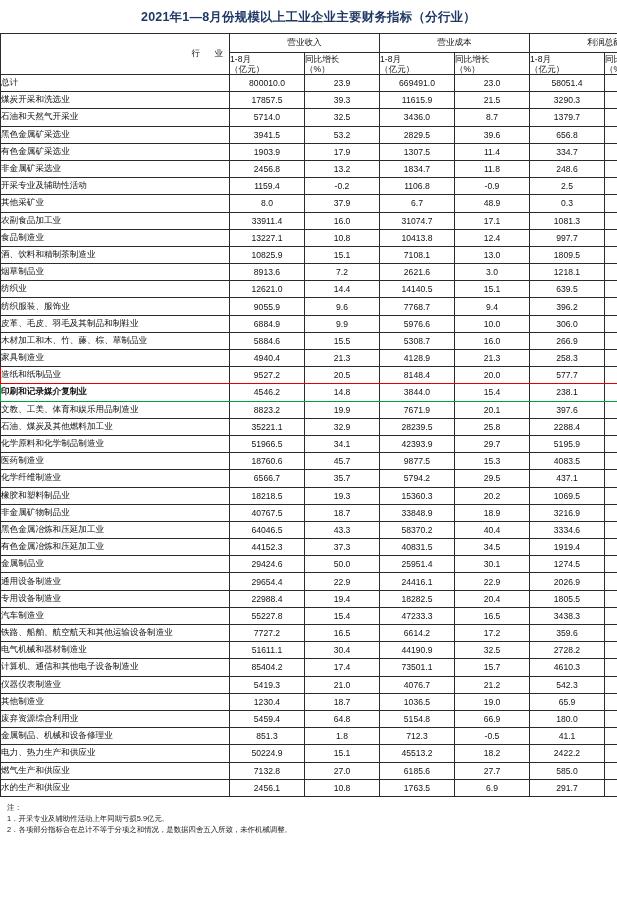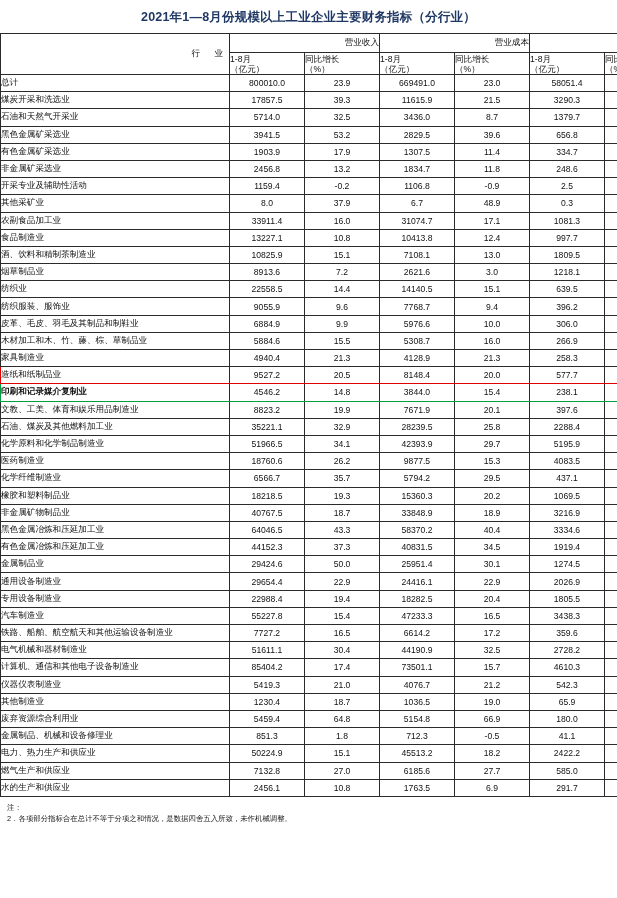--- a/index.html
+++ b/index.html
@@ -32,21 +32,21 @@
     table-layout: fixed;
   }
   table.main td, table.main th {
     border: 1px solid #2b2b2b;
     font-size: 8.6px;
     padding: 0;
     font-weight: normal;
     color: #111;
   }
   .hdr-group {
-    text-align: right;
+    text-align: center;
     height: 19px;
     font-size: 9px;
   }
   .hdr-sub {
     height: 22px;
     line-height: 10px;
     font-size: 7.6px;
   }
   .hdr-ind {
     text-align: right;
@@ -237,21 +237,21 @@
           <td class="ind">烟草制品业</td>
           <td class="num">8913.6</td>
           <td class="num">7.2</td>
           <td class="num">2621.6</td>
           <td class="num">3.0</td>
           <td class="num">1218.1</td>
           <td class="num">8.2</td>
         </tr>
         <tr>
           <td class="ind">纺织业</td>
-          <td class="num">22558.5</td>
+          <td class="num">12621.0</td>
           <td class="num">14.4</td>
           <td class="num">14140.5</td>
           <td class="num">15.1</td>
           <td class="num">639.5</td>
           <td class="num">2.3</td>
         </tr>
         <tr>
           <td class="ind">纺织服装、服饰业</td>
           <td class="num">9055.9</td>
           <td class="num">9.6</td>
@@ -328,21 +328,21 @@
           <td class="num">51966.5</td>
           <td class="num">34.1</td>
           <td class="num">42393.9</td>
           <td class="num">29.7</td>
           <td class="num">5195.9</td>
           <td class="num">144.7</td>
         </tr>
         <tr>
           <td class="ind">医药制造业</td>
           <td class="num">18760.6</td>
-          <td class="num">26.2</td>
+          <td class="num">45.7</td>
           <td class="num">9877.5</td>
           <td class="num">15.3</td>
           <td class="num">4083.5</td>
           <td class="num">89.1</td>
         </tr>
         <tr>
           <td class="ind">化学纤维制造业</td>
           <td class="num">6566.7</td>
           <td class="num">35.7</td>
           <td class="num">5794.2</td>
@@ -510,16 +510,17 @@
           <td class="num">1763.5</td>
           <td class="num">6.9</td>
           <td class="num">291.7</td>
           <td class="num">19.2</td>
         </tr>
       </tbody>
   </table>
 
   <div class="notes">
     <div>注：</div>
+    <div>1．开采专业及辅助性活动上年同期亏损5.9亿元。</div>
     <div>2．各项部分指标合在总计不等于分项之和情况，是数据四舍五入所致，未作机械调整。</div>
   </div>
 
 </div>
 
 </body></html>

